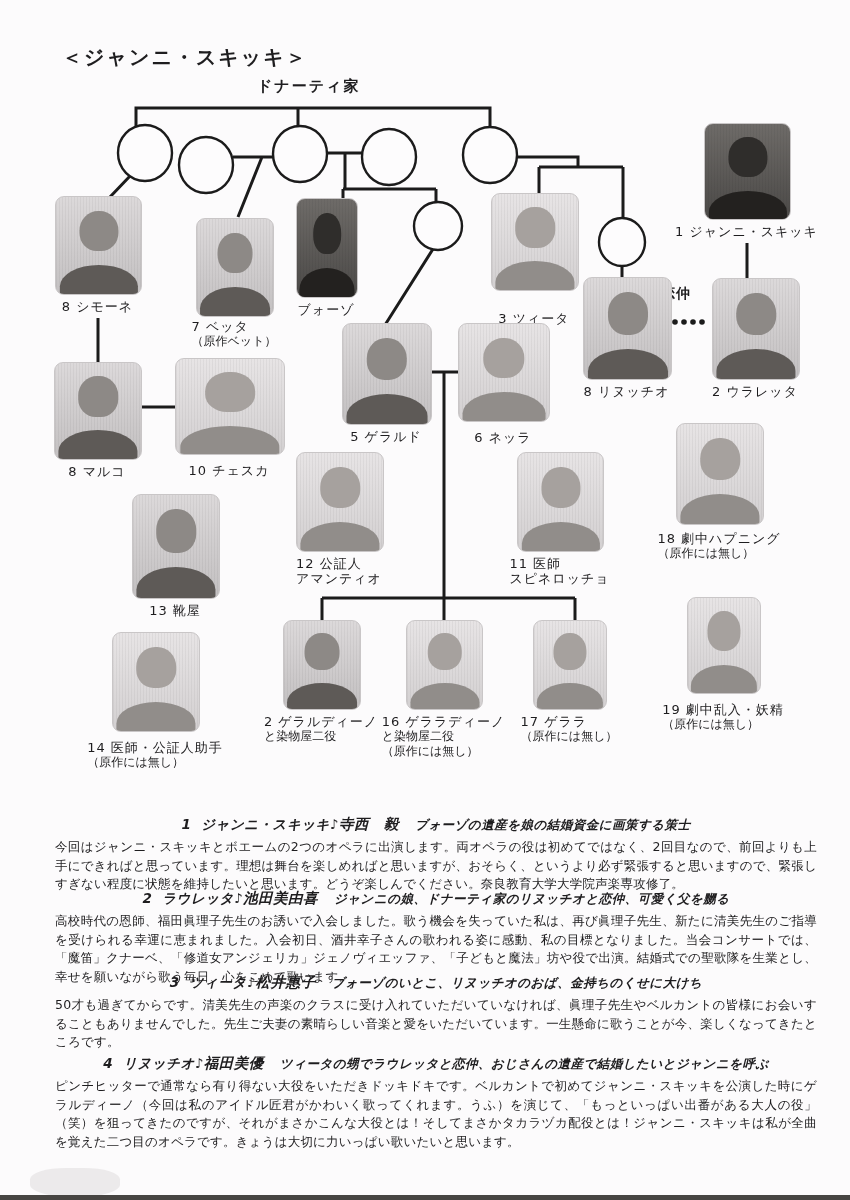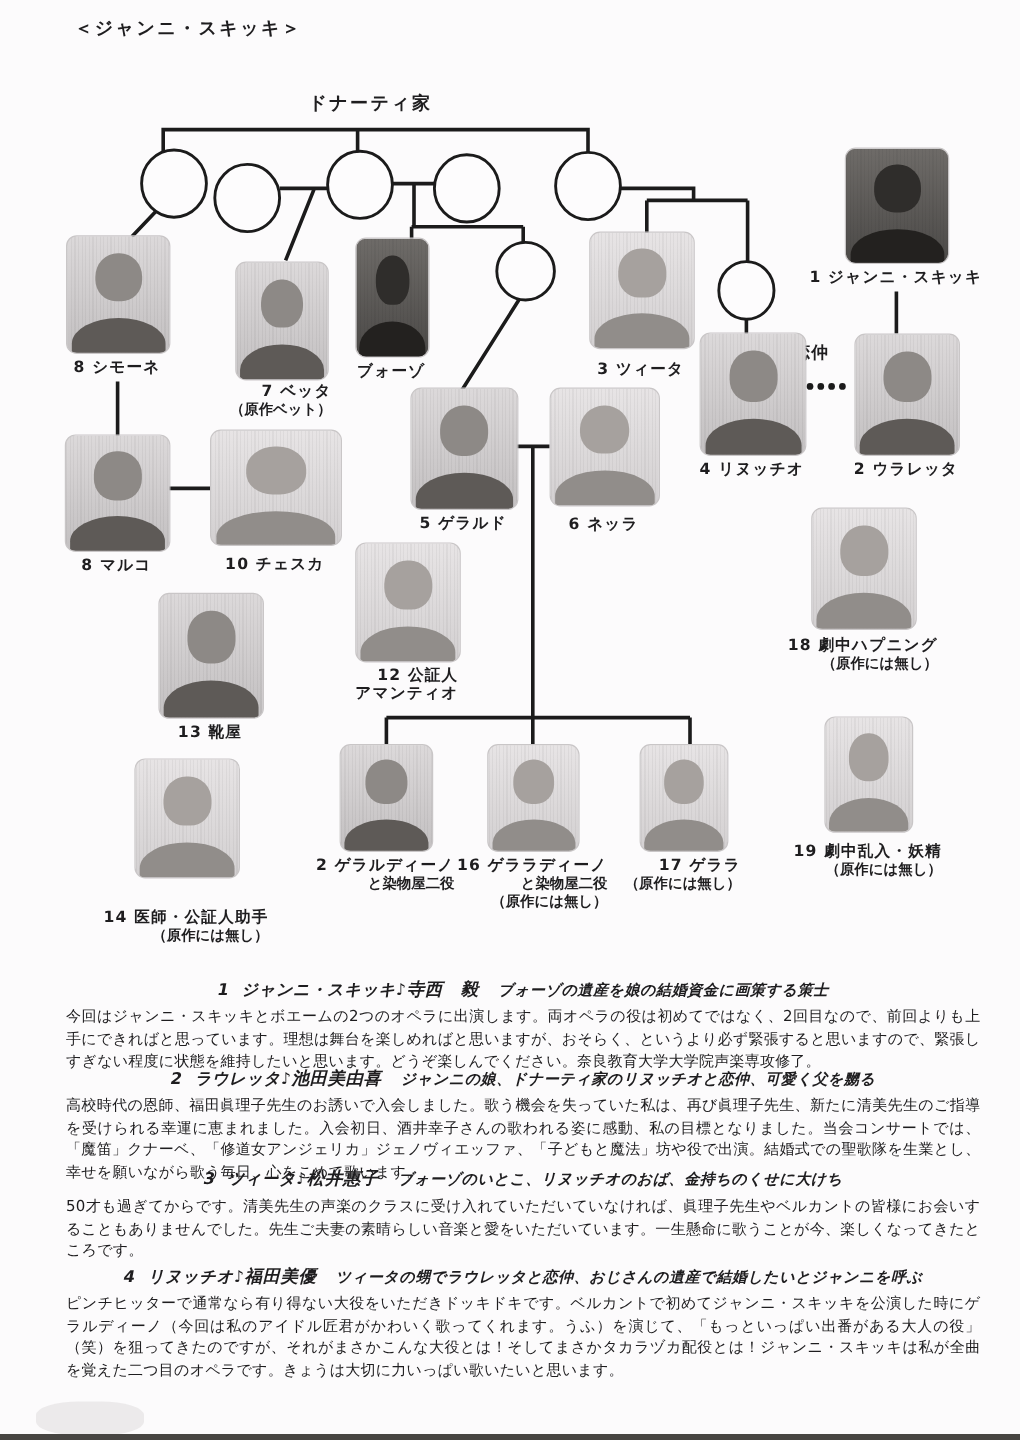--- a/index.html
+++ b/index.html
@@ -2,21 +2,21 @@
 <html><head>
 <meta charset="utf-8">
 <style>
   html,body{margin:0;padding:0;background:#9a9a9a;}
   .page{
     position:relative;width:850px;height:1200px;margin:0 auto;
     background:#fcfbfc;overflow:hidden;
     font-family:"DejaVu Sans","Liberation Sans",sans-serif;
     color:#1e1d1f;
   }
-  .doc-title{position:absolute;left:62px;top:14px;font-size:15px;letter-spacing:2px;font-weight:600;}
+  .doc-title{position:absolute;left:62px;top:44px;font-size:20px;letter-spacing:2px;font-weight:600;}
   .family-label{position:absolute;left:257px;top:77px;font-size:15px;letter-spacing:2px;font-weight:600;}
   .tree-svg{position:absolute;left:0;top:0;}
   .tree-svg path{stroke:#1b1b1b;stroke-width:3;fill:none;}
   .tree-svg ellipse{fill:#fdfcfd;stroke:#1b1b1b;stroke-width:2.4;}
   .tree-svg circle{fill:#1b1b1b;stroke:none;}
   .love-label{position:absolute;left:661px;top:285px;font-size:14px;font-weight:600;letter-spacing:1px;}
 
   .person{position:absolute;margin:0;}
   .photo{
     width:100%;position:relative;overflow:hidden;border-radius:9px;
@@ -31,21 +31,21 @@
   }
   .photo::after{ 
     content:"";position:absolute;bottom:-14%;left:50%;transform:translateX(-50%);
     width:92%;height:44%;background:var(--body);border-radius:50% 50% 0 0;
   }
   .t1{--bg1:#e7e4e5;--bg2:#d3d0d1;--head:#a6a19e;--body:#918d8a;}
   .t2{--bg1:#dcd9da;--bg2:#c3c0c1;--head:#8d8986;--body:#5e5a57;}
   .t3{--bg1:#6e6b68;--bg2:#4b4947;--head:#2f2d2b;--body:#23211f;}
   .cap{
     margin-top:4px;position:relative;left:50%;transform:translateX(-50%);
-    width:max-content;text-align:right;font-size:13px;line-height:15px;letter-spacing:1px;font-weight:bold;
+    width:max-content;text-align:left;font-size:13px;line-height:15px;letter-spacing:1px;
   }
   .cap .sub{font-size:12px;letter-spacing:0;}
 
   .bio{position:absolute;left:55px;width:762px;}
   .bio-head{margin:0;font-size:13.5px;font-weight:bold;font-style:italic;letter-spacing:.5px;white-space:nowrap;text-align:center;}
   .bio-head .num{margin-right:10px;}
   .bio-head .perf{font-size:14.5px;}
   .bio-head .desc{margin-left:16px;font-size:12.5px;font-weight:600;}
   .bio-body{margin:4px 0 0;font-size:12.5px;line-height:18.5px;text-align:justify;letter-spacing:.2px;}
 
@@ -99,29 +99,29 @@
 
   <figure class="person t2" style="left:712px;top:278px;width:86px">
     <div class="photo" style="height:100px"></div>
     <figcaption class="cap">
       <div>2 ウラレッタ</div>
     </figcaption>
   </figure>
 
   <figure class="person t1" style="left:491px;top:193px;width:86px">
     <div class="photo" style="height:96px"></div>
-    <figcaption class="cap" style="margin-top:10px">
+    <figcaption class="cap" style="margin-top:20px">
       <div>3 ツィータ</div>
     </figcaption>
   </figure>
 
   <figure class="person t2" style="left:583px;top:277px;width:87px">
     <div class="photo" style="height:101px"></div>
     <figcaption class="cap">
-      <div>4 リヌッチオ</div>
+      <div>8 リヌッチオ</div>
     </figcaption>
   </figure>
 
   <figure class="person t2" style="left:342px;top:323px;width:88px">
     <div class="photo" style="height:100px"></div>
     <figcaption class="cap">
       <div>5 ゲラルド</div>
     </figcaption>
   </figure>
 
@@ -154,39 +154,46 @@
     </figcaption>
   </figure>
 
   <figure class="person t1" style="left:175px;top:358px;width:108px">
     <div class="photo" style="height:95px"></div>
     <figcaption class="cap" style="margin-top:8px">
       <div>10 チェスカ</div>
     </figcaption>
   </figure>
 
+  <figure class="person t1" style="left:517px;top:452px;width:85px">
+    <div class="photo" style="height:98px"></div>
+    <figcaption class="cap">
+      <div>11 医師</div>
+      <div>スピネロッチョ</div>
+    </figcaption>
+  </figure>
 
   <figure class="person t1" style="left:296px;top:452px;width:86px">
     <div class="photo" style="height:98px"></div>
     <figcaption class="cap">
       <div>12 公証人</div>
       <div>アマンティオ</div>
     </figcaption>
   </figure>
 
   <figure class="person t2" style="left:132px;top:494px;width:86px">
     <div class="photo" style="height:103px"></div>
     <figcaption class="cap">
       <div>13 靴屋</div>
     </figcaption>
   </figure>
 
   <figure class="person t1" style="left:112px;top:632px;width:86px">
     <div class="photo" style="height:98px"></div>
-    <figcaption class="cap" style="margin-top:25px">
+    <figcaption class="cap" style="margin-top:8px">
       <div>14 医師・公証人助手</div>
       <div class="sub">（原作には無し）</div>
     </figcaption>
   </figure>
 
   <figure class="person t2" style="left:283px;top:620px;width:76px">
     <div class="photo" style="height:88px"></div>
     <figcaption class="cap">
       <div>2 ゲラルディーノ</div>
       <div class="sub">と染物屋二役</div>

